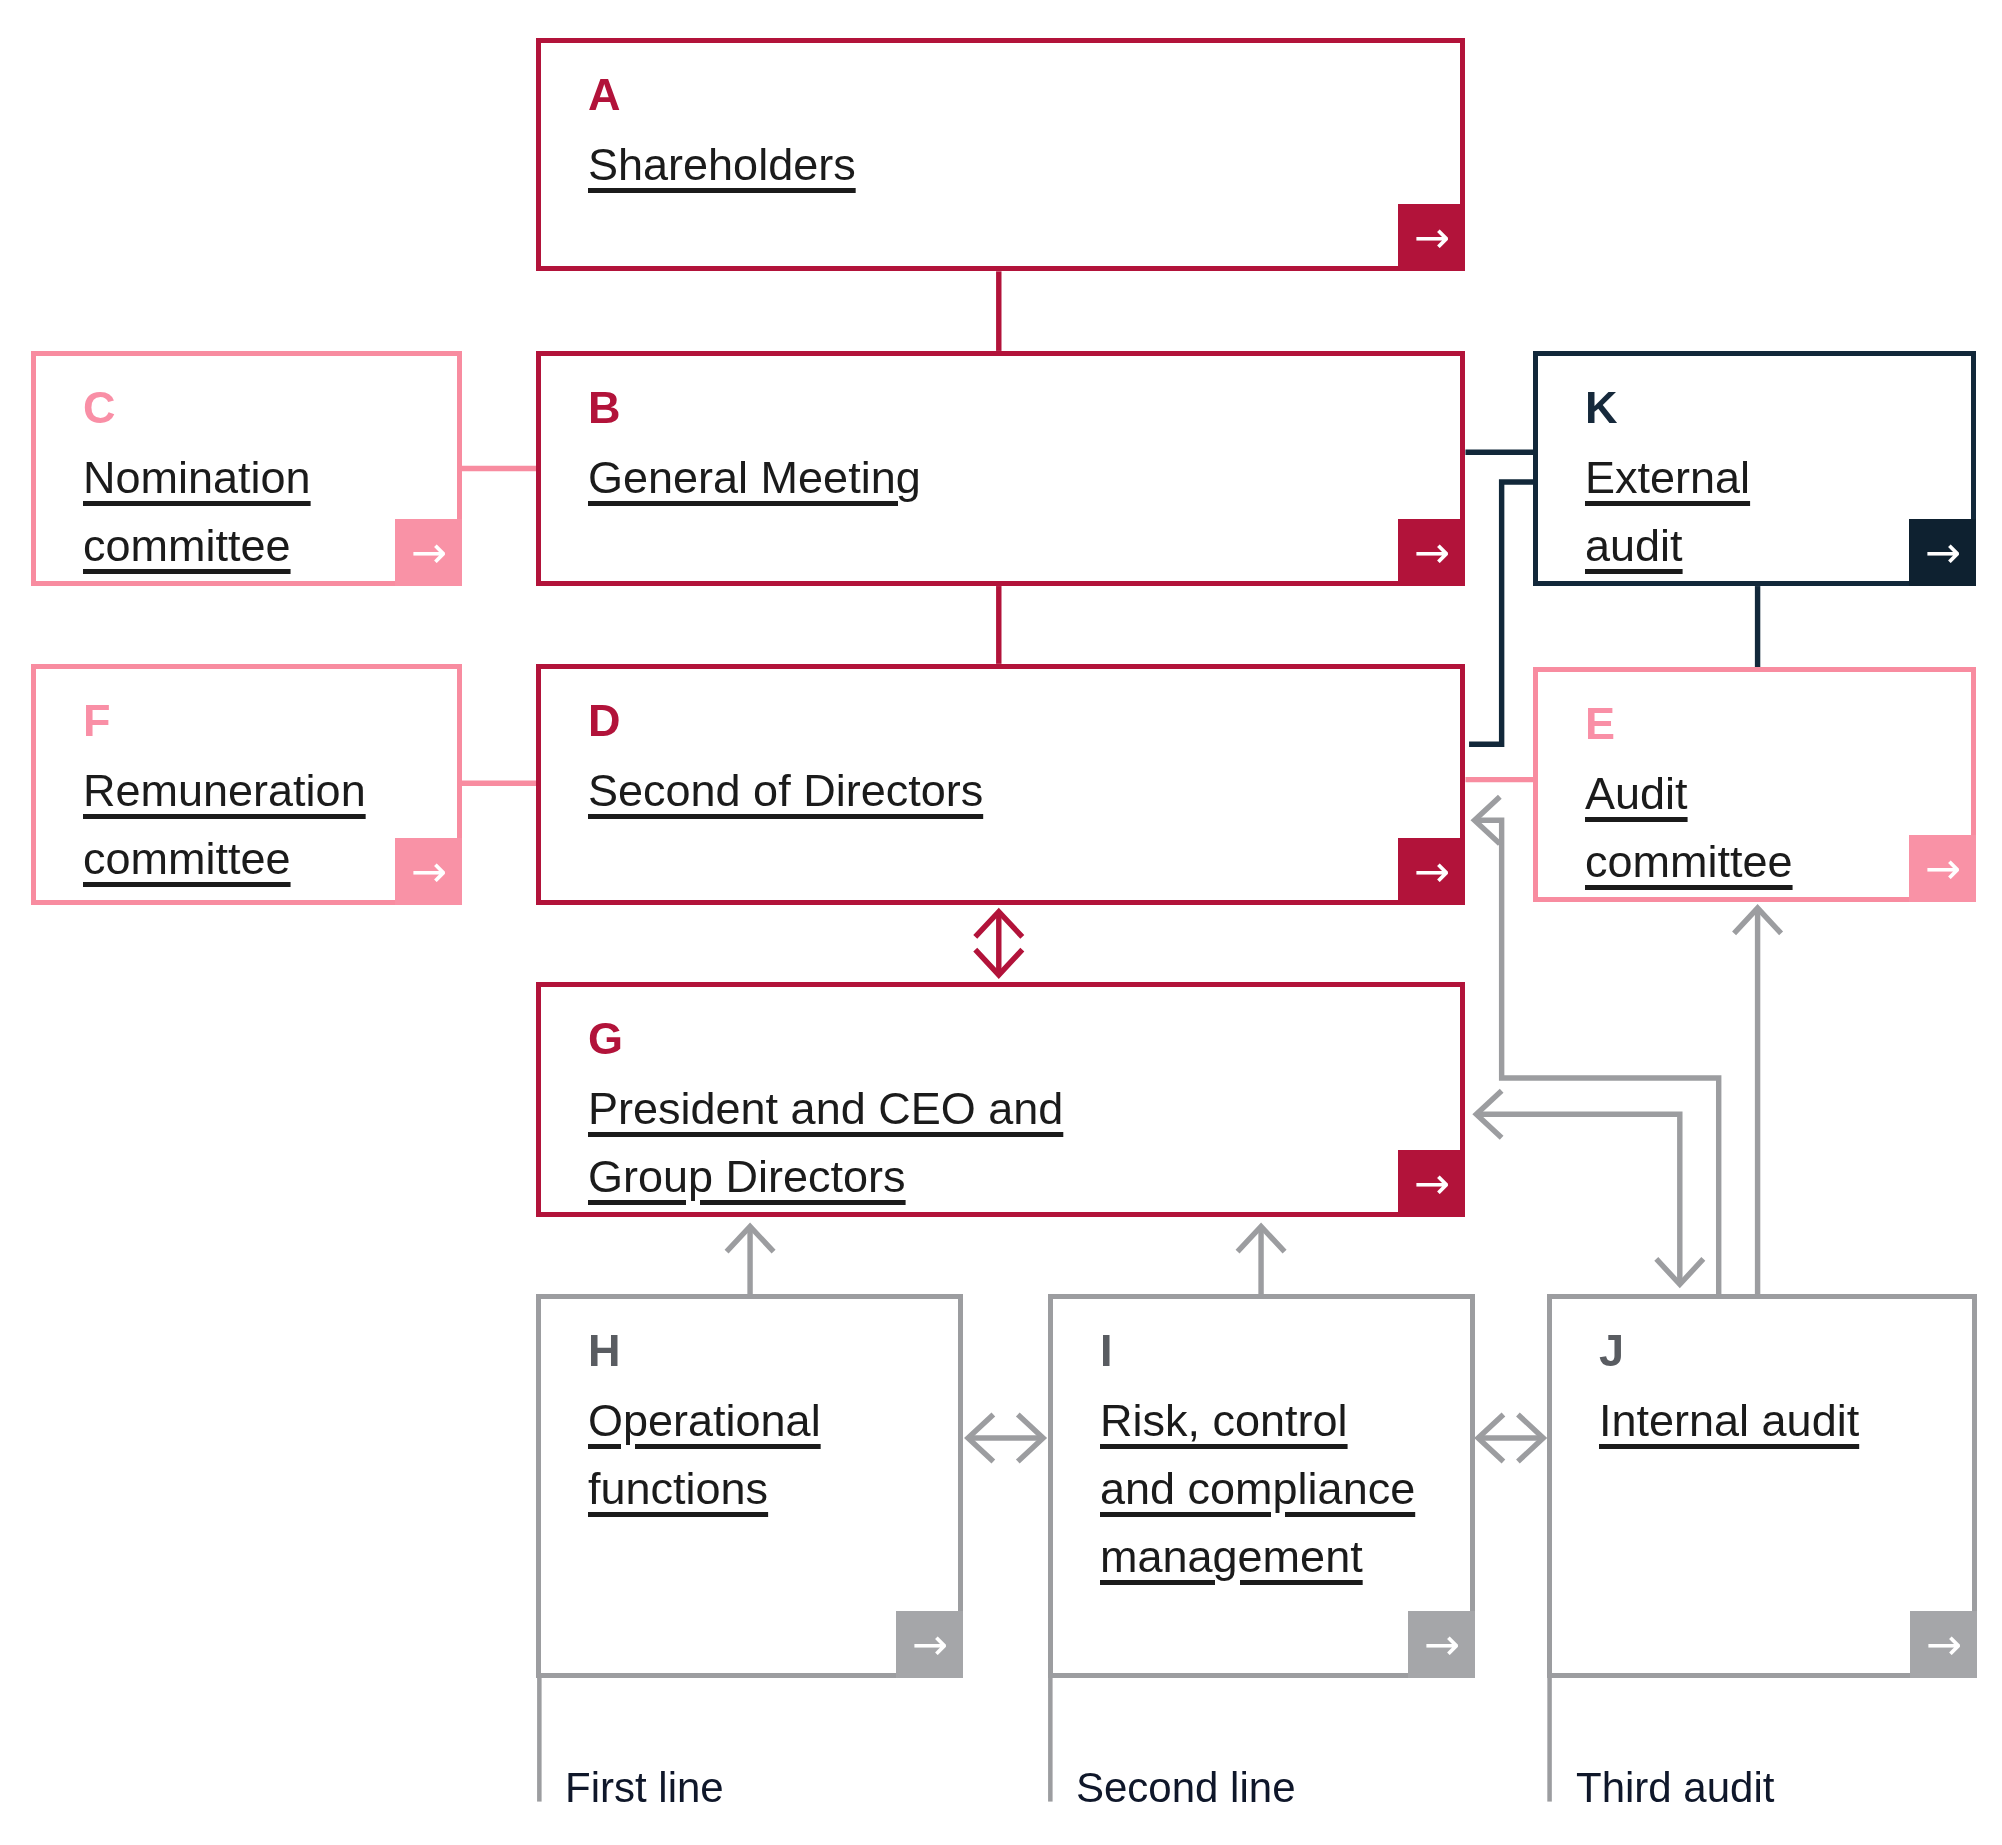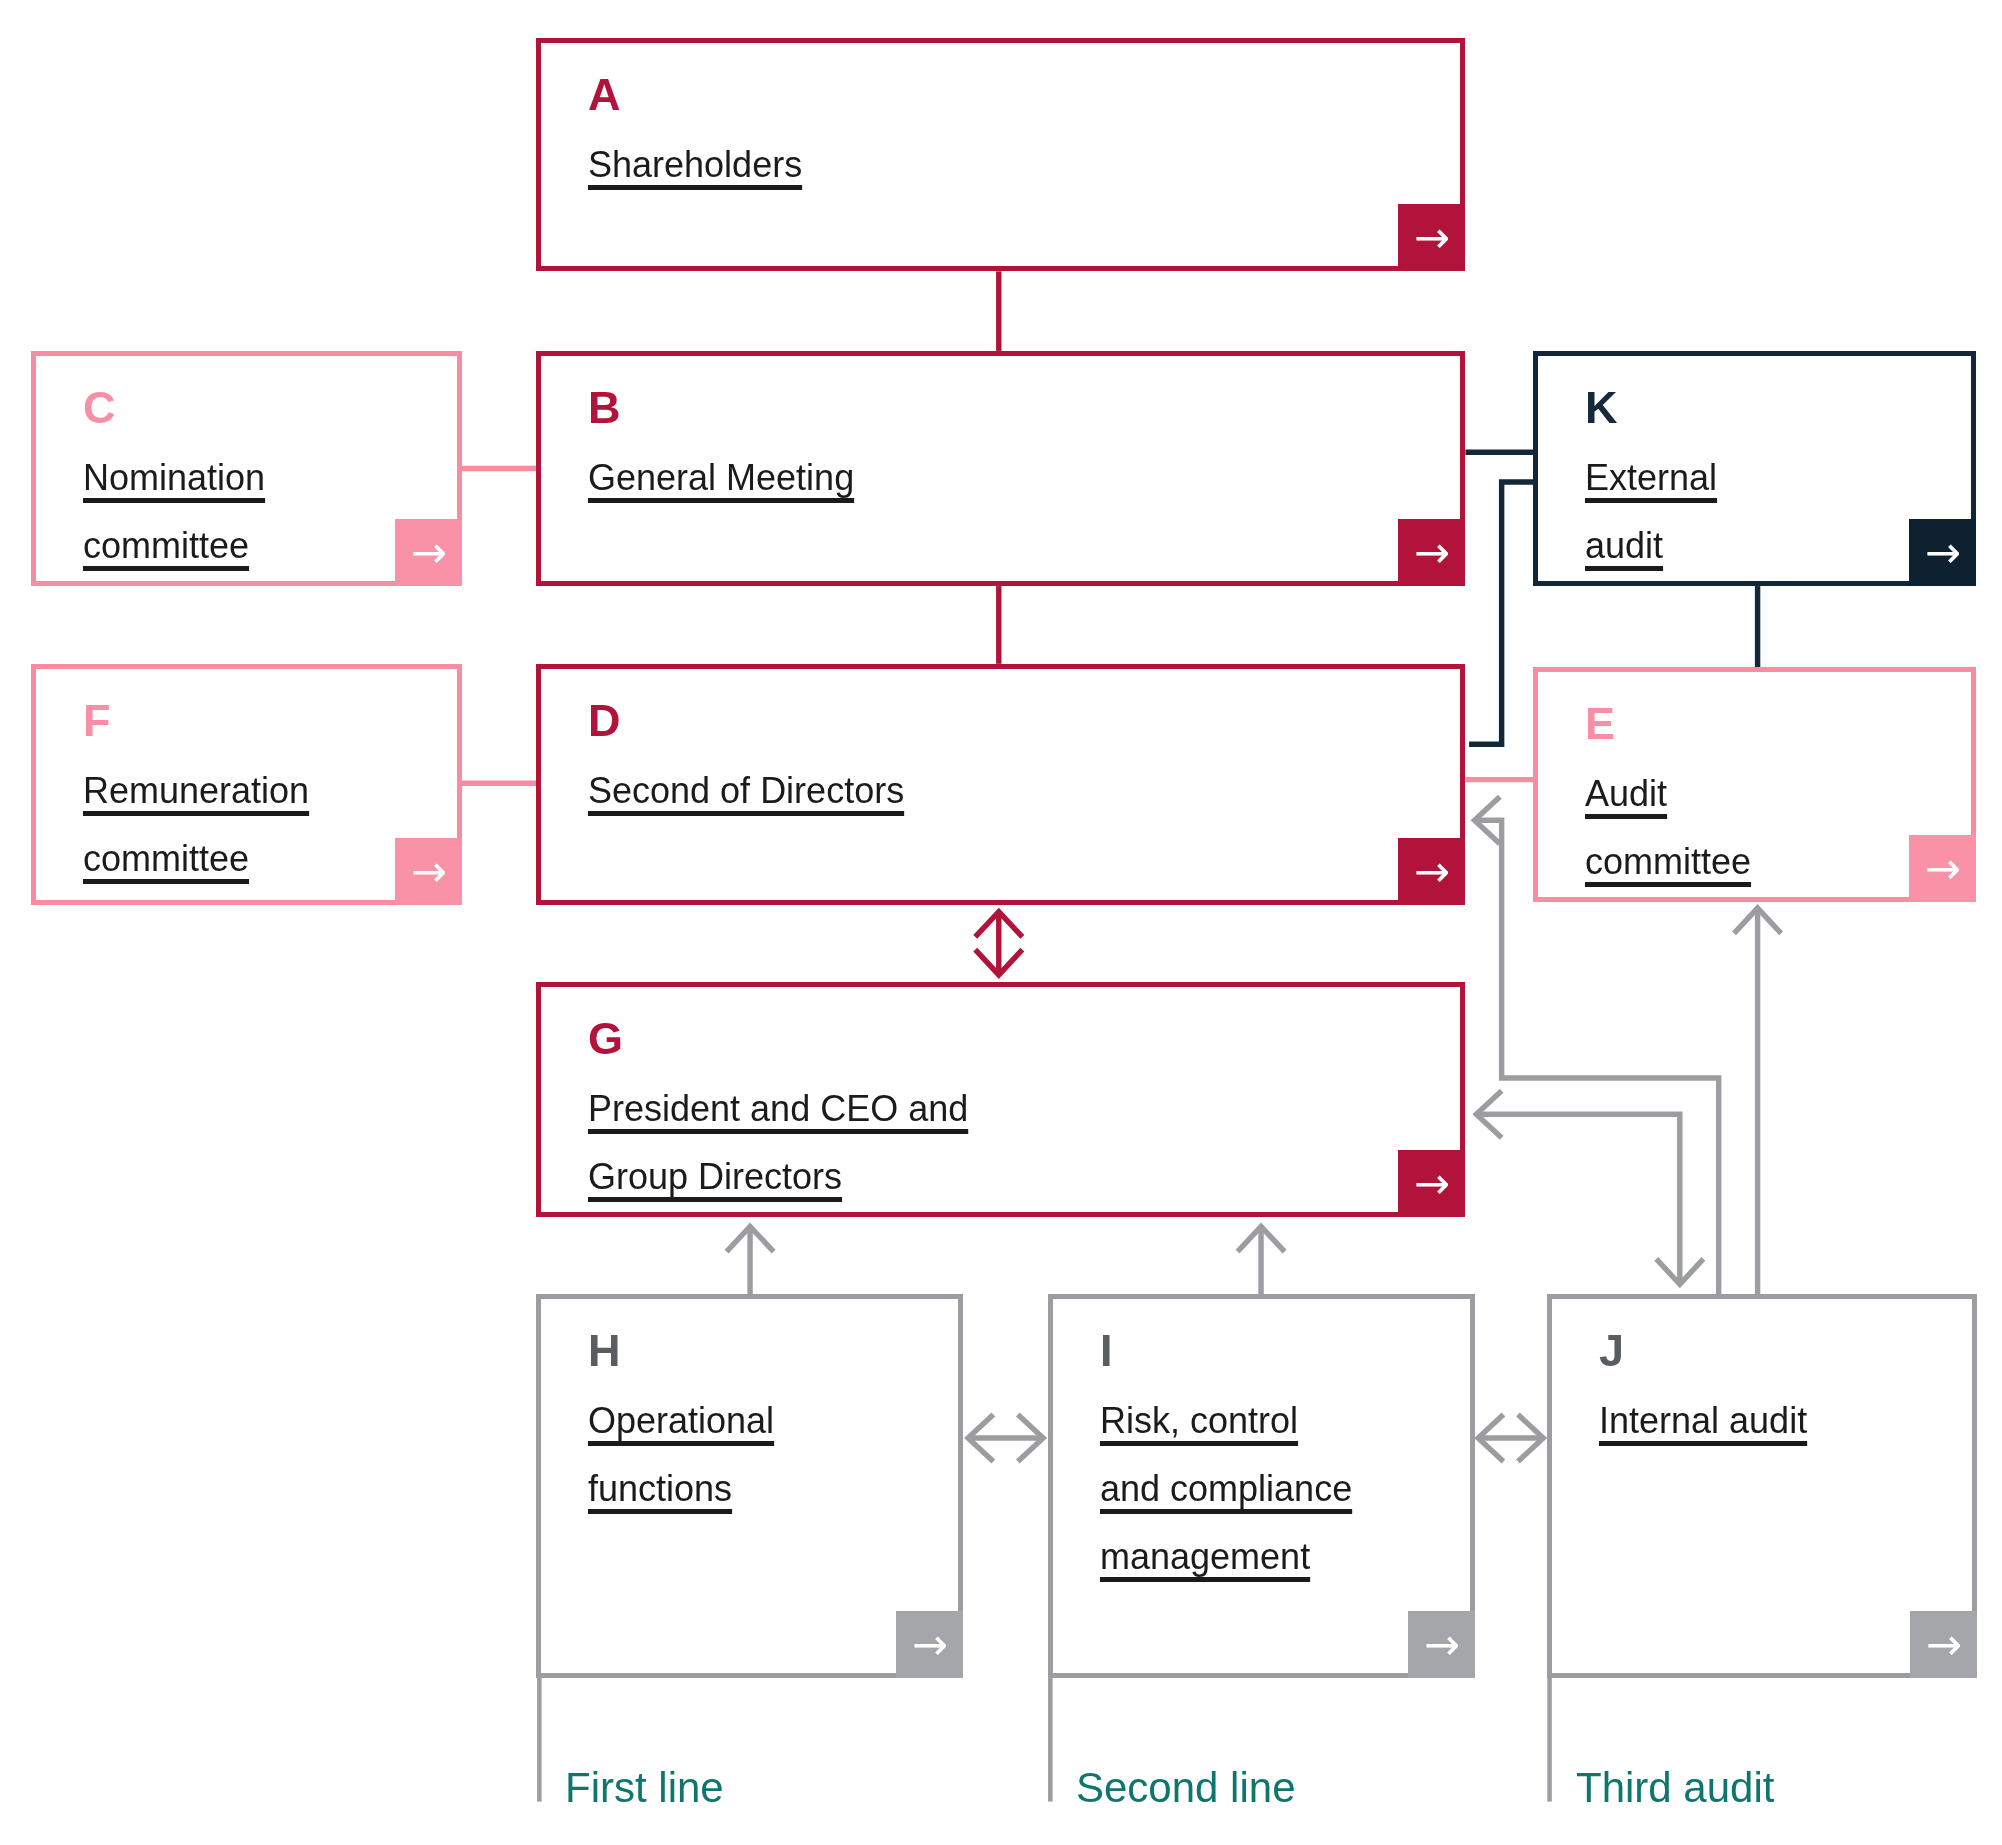--- a/index.html
+++ b/index.html
@@ -17,21 +17,21 @@
     background:#ffffff;
     border:5.4px solid #000;
   }
   .box .letter{
     position:absolute;left:47px;top:25px;
     font-size:45px;font-weight:700;line-height:54px;
     white-space:pre-line;
   }
   .box .label{
     position:absolute;left:47px;top:88px;right:36px;
-    font-size:36px;font-weight:400;line-height:68px;
+    font-size:45px;font-weight:400;line-height:68px;
     color:#1b1b1b;
     white-space:pre-line;
     text-decoration:underline;
     text-decoration-thickness:4.5px;
     text-underline-offset:8.1px;
     text-decoration-color:#1b1b1b;
   }
   .box .arrow-chip{
     position:absolute;right:-5.4px;bottom:-5.4px;
     width:67px;height:67px;
@@ -49,21 +49,21 @@
   .v-pink .arrow-chip{background:#f992a6;}
   .v-navy{border-color:#12283a;}
   .v-navy .letter{color:#16293b;}
   .v-navy .arrow-chip{background:#0e2130;}
   .v-gray{border-color:#9c9da0;}
   .v-gray .letter{color:#595c61;}
   .v-gray .arrow-chip{background:#a5a6a9;}
   .footnote{
     position:absolute;
     font-size:42px;line-height:47px;
-    color:#0f766e;
+    color:#0f172a;
     white-space:nowrap;
   }
 </style>
 </head>
 <body>
 
 <div id="stage">
 
   <svg id="connectors" width="2003" height="1845" viewBox="0 0 2214 2040">
 

